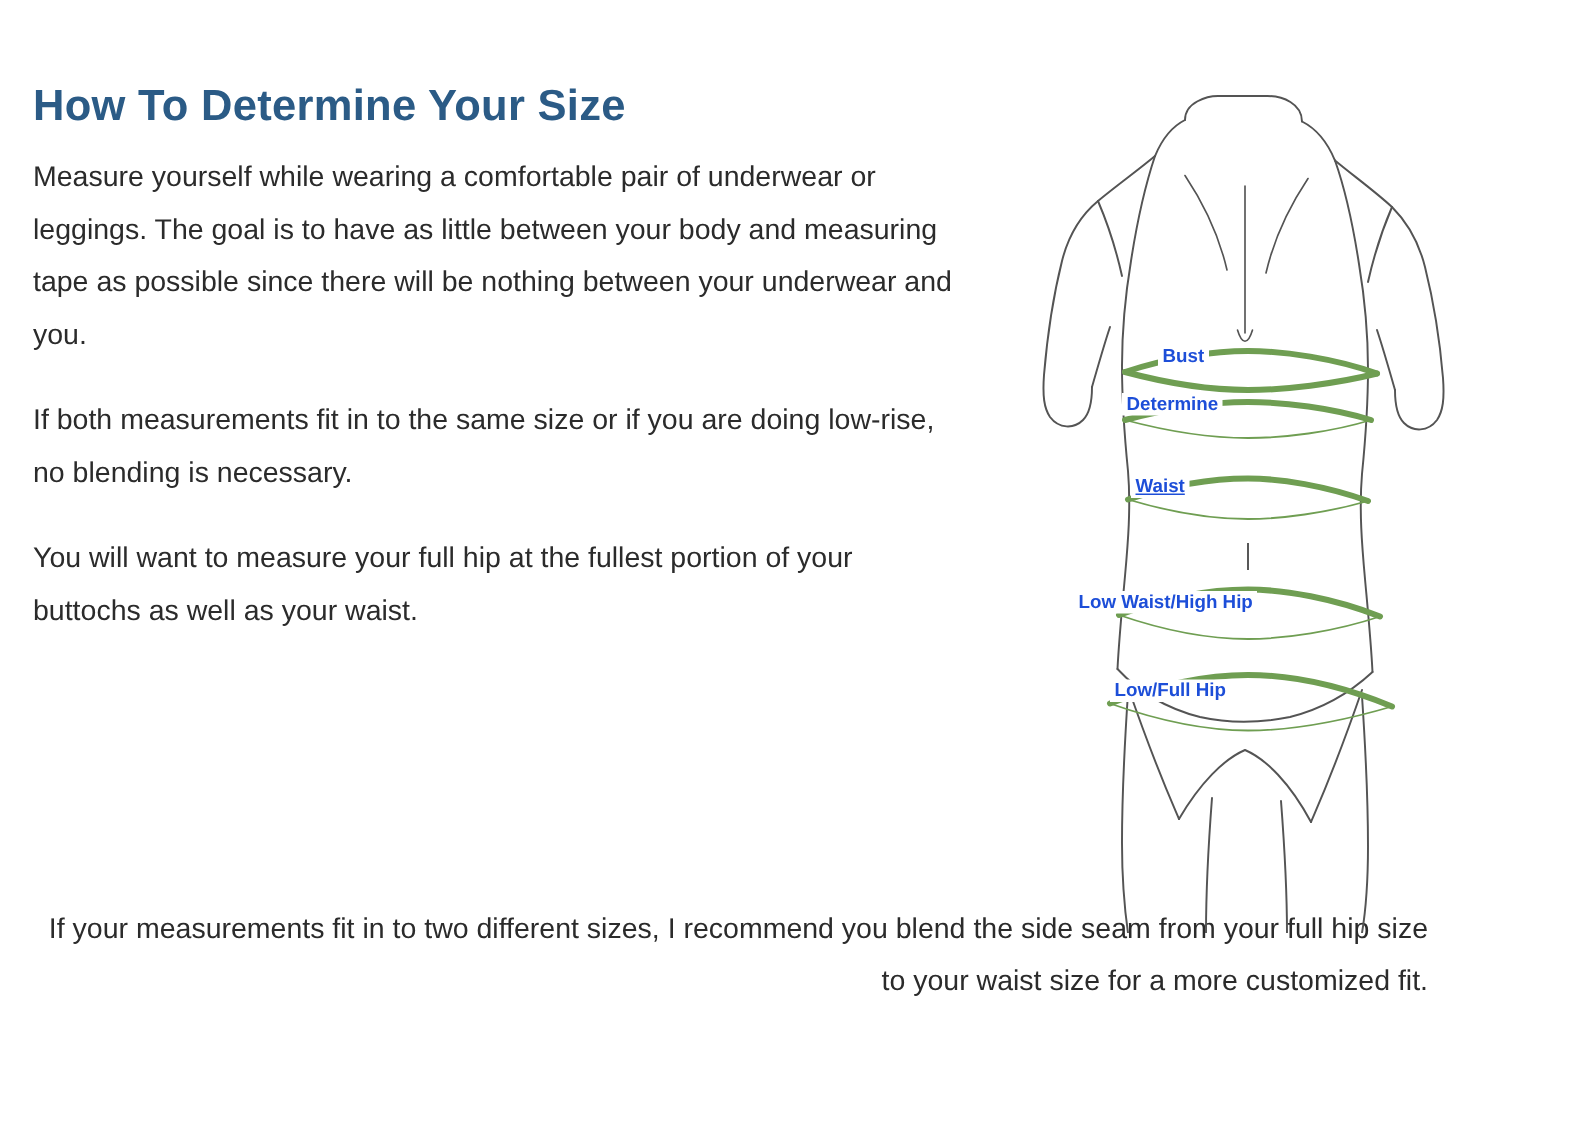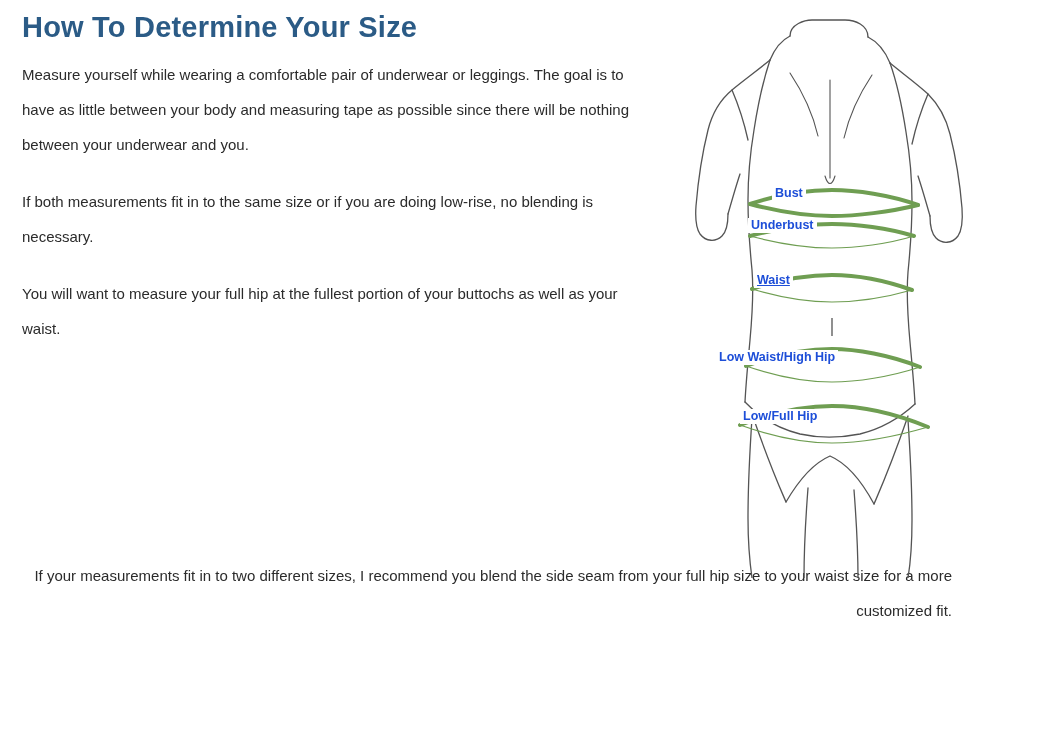--- a/index.html
+++ b/index.html
@@ -11,37 +11,38 @@
     width: 1049px;
     height: 749px;
     position: relative;
     font-family: "Liberation Sans", sans-serif;
     color: #2b2b2b;
     overflow: hidden;
   }
   .page {
     position: absolute;
     inset: 0;
+    margin-top: 44px;
   }
   .text-column {
     position: absolute;
     left: 22px;
     top: 10px;
     width: 620px;
   }
   .heading {
     font-size: 29px;
     font-weight: bold;
     color: #2b5b86;
     letter-spacing: 0.2px;
     margin: 0 0 12px 0;
     line-height: 1.2;
   }
   .para {
-    font-size: 15px;
+    font-size: 19px;
     line-height: 35px;
     color: #2b2b2b;
     margin: 0 0 22px 0;
     font-weight: 400;
   }
   .para.wide {
     width: 930px;
     text-align: right;
   }
   .para.last {
@@ -140,19 +141,19 @@
         <path d="M106 348 C138 359 168 364 192 364 C216 364 250 359 280 349" stroke-width="1.2"></path>
 
         <path d="M100 407 C134 394 166 388 192 388 C220 388 254 395 288 409"></path>
         <path d="M100 407 C134 419 166 425 192 425 C220 425 254 419 288 409" stroke-width="1.2"></path>
       </g>
 
       <line x1="192" y1="300" x2="192" y2="318" stroke="#545454" stroke-width="1.3"></line>
     </svg>
 
     <span class="label" id="lbl-bust">Bust</span>
-    <span class="label" id="lbl-underbust">Underbust</span>
+    <span class="label" id="lbl-underbust">Determine</span>
     <span class="label" id="lbl-waist">Waist</span>
     <span class="label" id="lbl-lowwaist">Low Waist/High Hip</span>
     <span class="label" id="lbl-lowhip">Low/Full Hip</span>
   </div>
 
 </div>
 
 </body></html>

